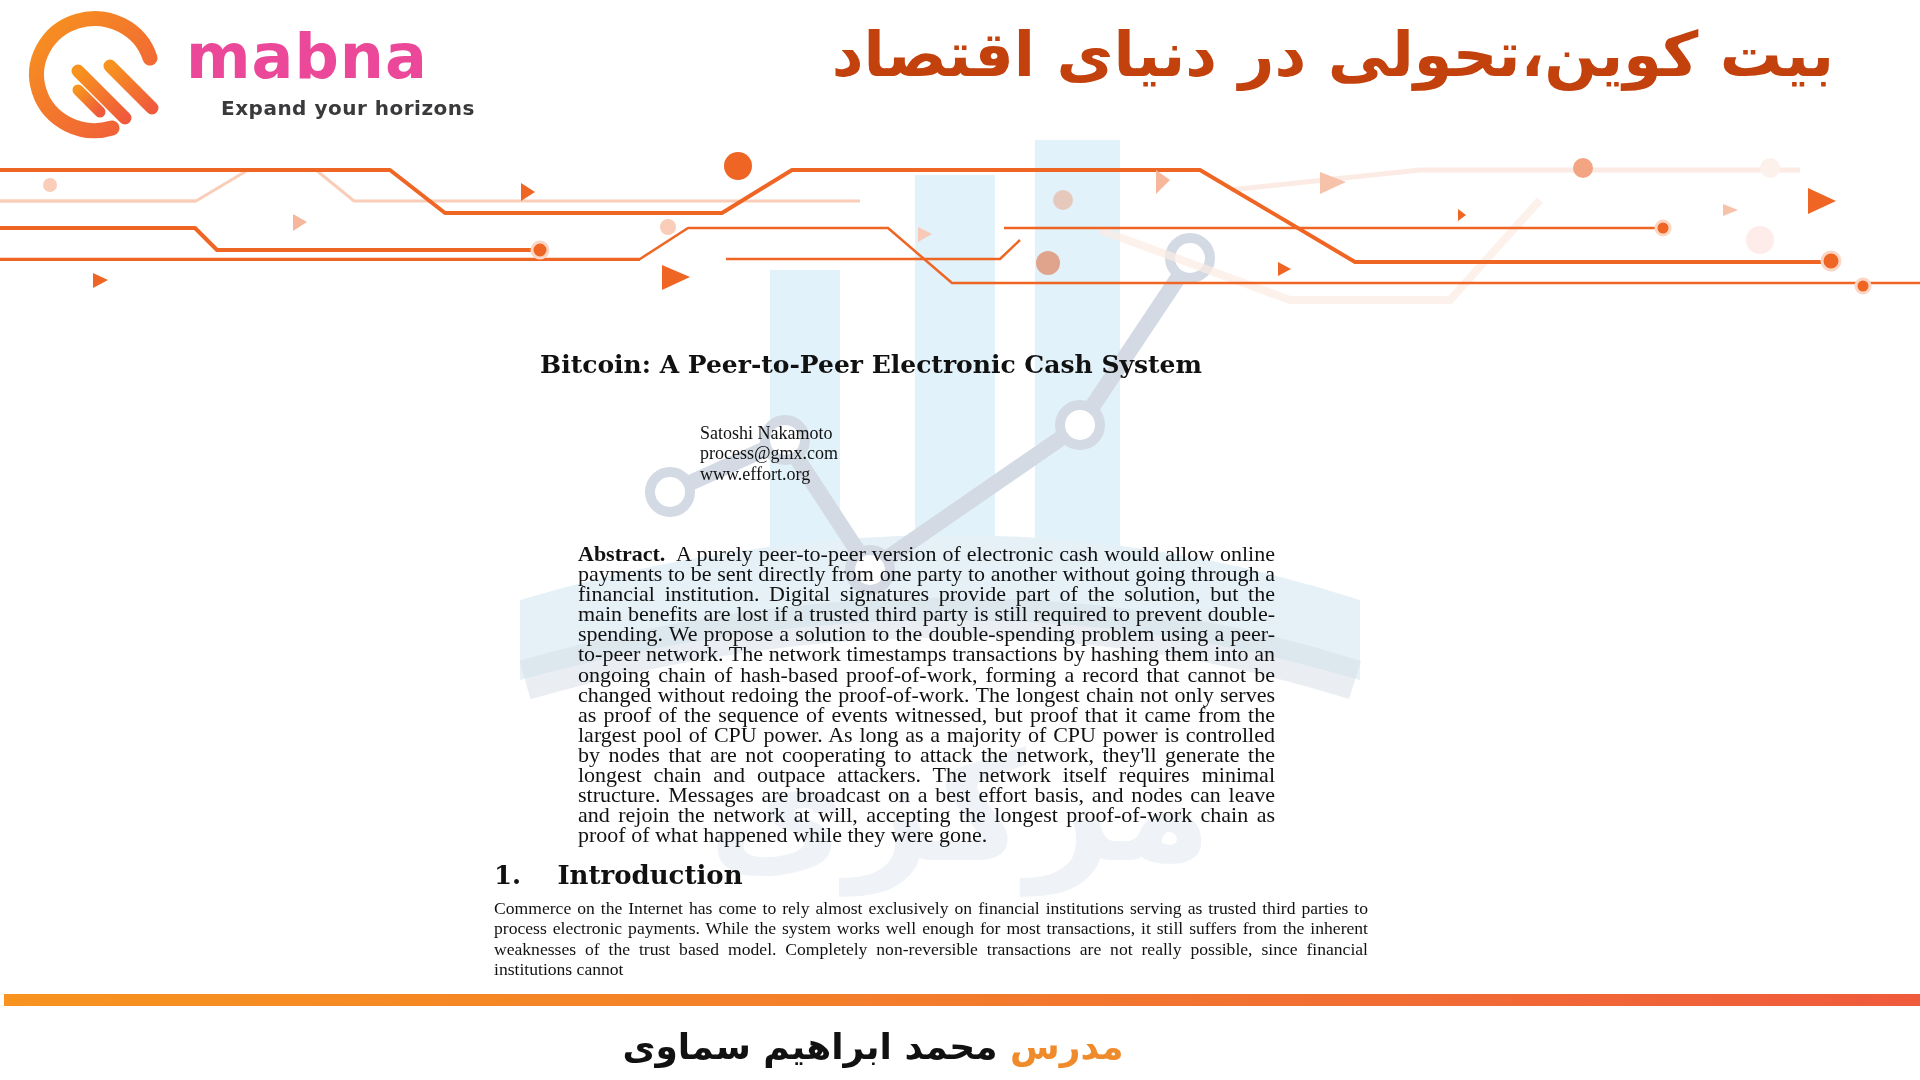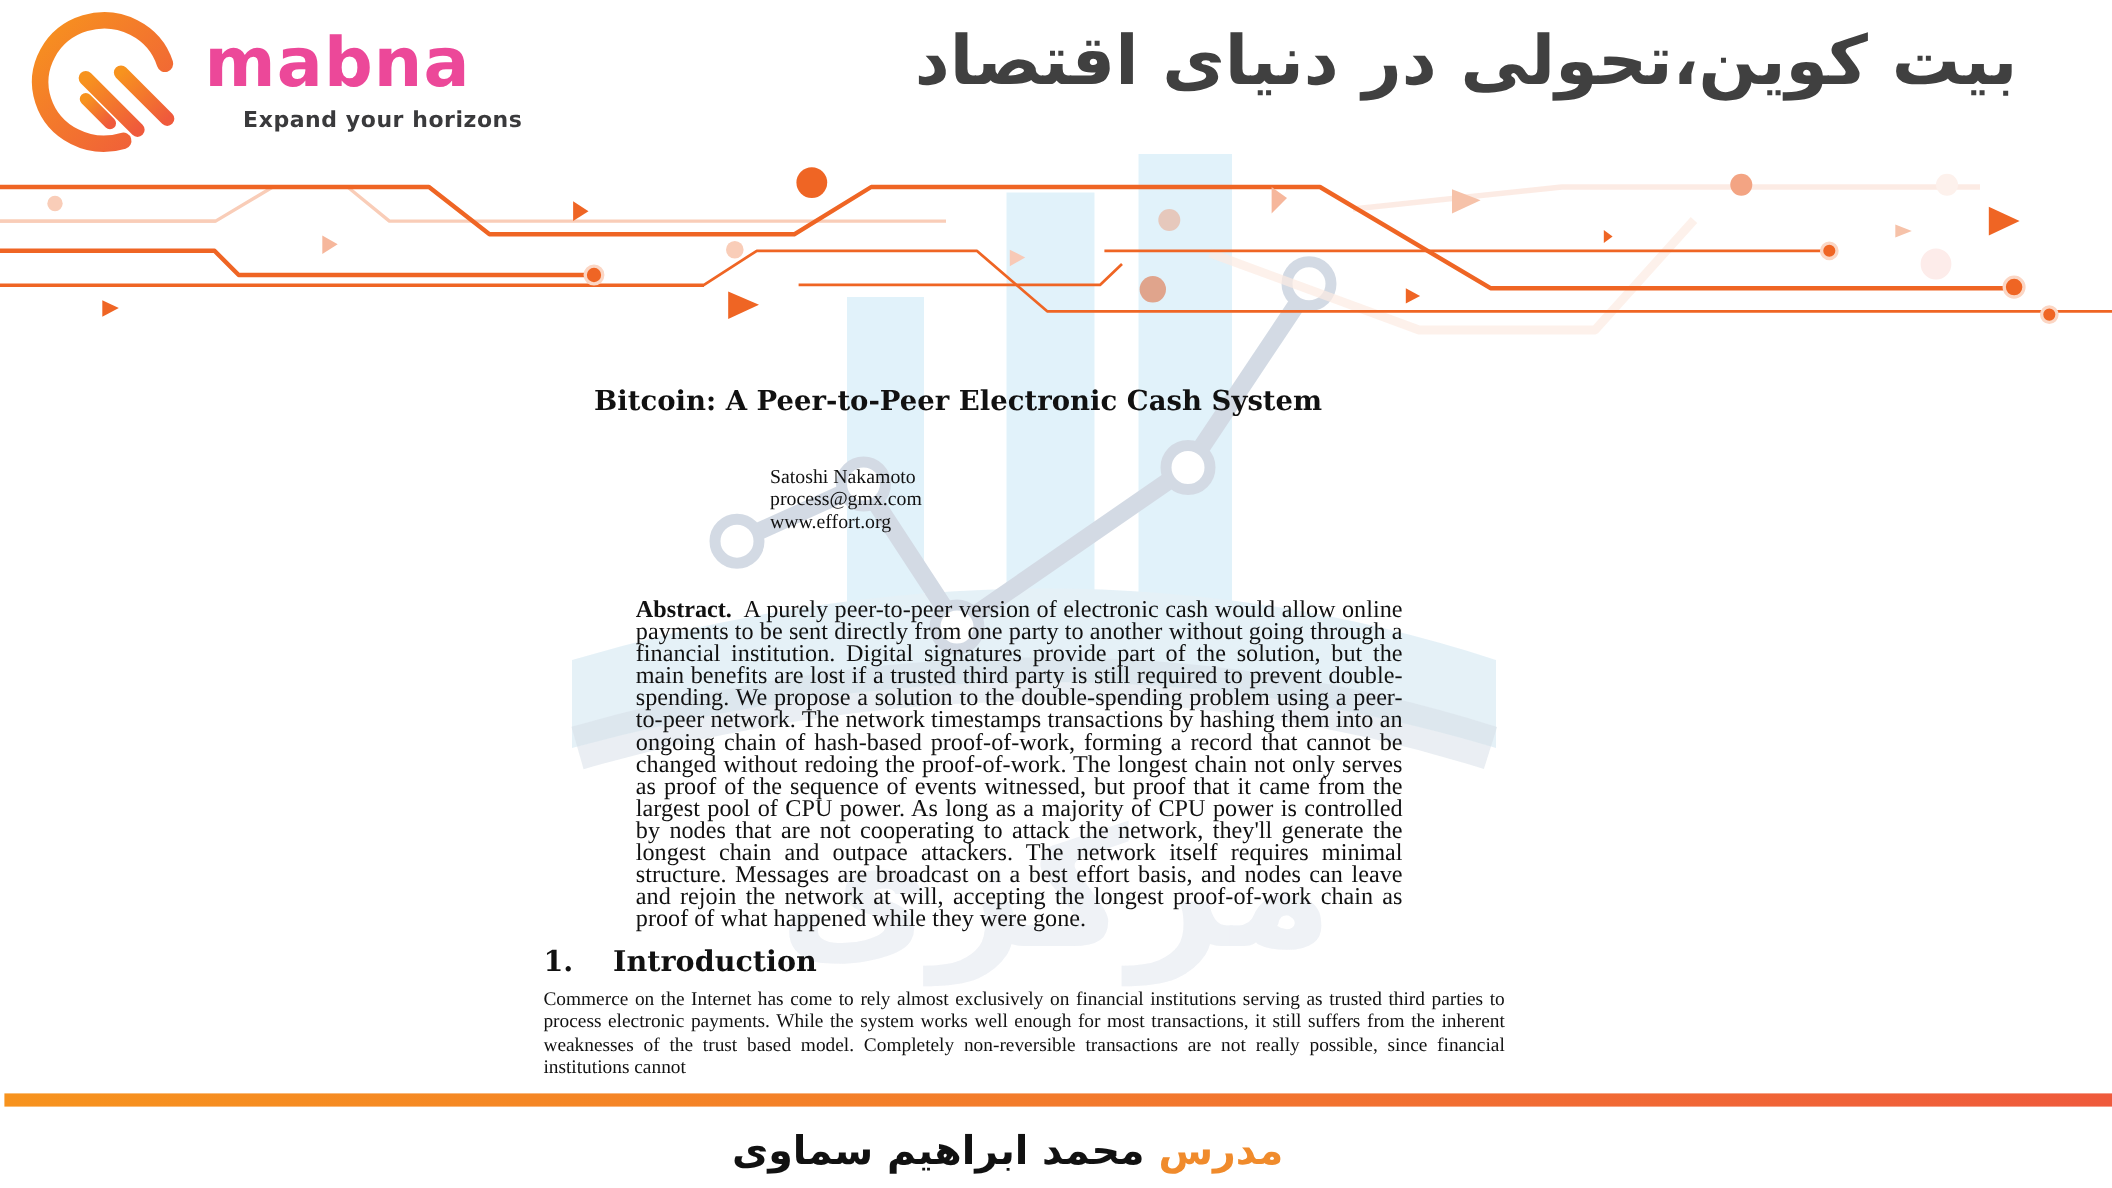--- a/index.html
+++ b/index.html
@@ -1,29 +1,29 @@
 <!DOCTYPE html>
 <html><head>
 <meta charset="utf-8">
 <style>
   html,body{margin:0;padding:0;}
   body{width:1920px;height:1080px;position:relative;overflow:hidden;background:#ffffff;font-family:"Liberation Sans",sans-serif;}
   #deco{position:absolute;left:0;top:0;width:1920px;height:1080px;}
   .logo-word{position:absolute;left:186px;top:26px;font-family:"DejaVu Sans",sans-serif;font-size:62px;font-weight:bold;color:#ec4899;letter-spacing:1px;line-height:1;}
   .logo-tag{position:absolute;left:188px;top:98px;font-family:"DejaVu Sans",sans-serif;font-size:20px;font-weight:bold;color:#3a3a3c;letter-spacing:0.5px;line-height:1;margin-left:33px;}
-  .fa-title{position:absolute;right:86px;top:18px;font-family:"DejaVu Sans",sans-serif;font-size:62px;font-weight:bold;color:#404040;direction:rtl;line-height:1.2;white-space:nowrap;}
+  .fa-title{position:absolute;right:86px;top:18px;font-family:"DejaVu Sans",sans-serif;font-size:62px;font-weight:bold;color:#c2410c;direction:rtl;line-height:1.2;white-space:nowrap;}
   .paper-title{position:absolute;left:540px;width:784px;top:350px;text-align:left;font-family:"DejaVu Serif",serif;font-weight:bold;font-size:25px;color:#111;white-space:nowrap;}
   .author{position:absolute;left:700px;width:464px;font-family:"Liberation Serif",serif;font-size:18px;color:#111;line-height:20.5px;}
   .abstract{position:absolute;left:578px;top:544px;width:697px;font-family:"Liberation Serif",serif;font-size:22px;line-height:20.1px;color:#111;text-align:justify;}
   .abstract b{font-weight:bold;}
   .sec-head{position:absolute;left:494px;top:860px;font-family:"DejaVu Serif",serif;font-weight:bold;font-size:26px;color:#111;white-space:pre;}
   .body-text{position:absolute;left:494px;top:898px;width:874px;font-family:"Liberation Serif",serif;font-size:17.6px;line-height:20.3px;color:#111;text-align:justify;height:84px;overflow:hidden;}
   .clip-fade{position:absolute;left:0;top:982px;width:1920px;height:12px;background:#fff;}
   .bar{position:absolute;left:4px;top:994px;width:1916px;height:12px;background:linear-gradient(90deg,#f7931e 0%,#f37b2c 50%,#ef5a3c 100%);}
-  .footer{position:absolute;left:12px;width:1744px;top:1024px;text-align:center;font-family:"DejaVu Sans",sans-serif;font-size:36px;font-weight:bold;direction:rtl;line-height:1.3;padding-left:32px;}
+  .footer{position:absolute;left:1px;width:1744px;top:1024px;text-align:center;font-family:"DejaVu Sans",sans-serif;font-size:36px;font-weight:bold;direction:rtl;line-height:1.3;}
   .footer .role{color:#f08b2c;}
   .footer .name{color:#111;}
 </style>
 </head>
 <body>
 
 <svg id="deco" viewBox="0 0 1920 1080" xmlns="http://www.w3.org/2000/svg">
 
   <g opacity="0.9">
     <rect x="770" y="270" width="70" height="320" fill="#def1fa"></rect>

